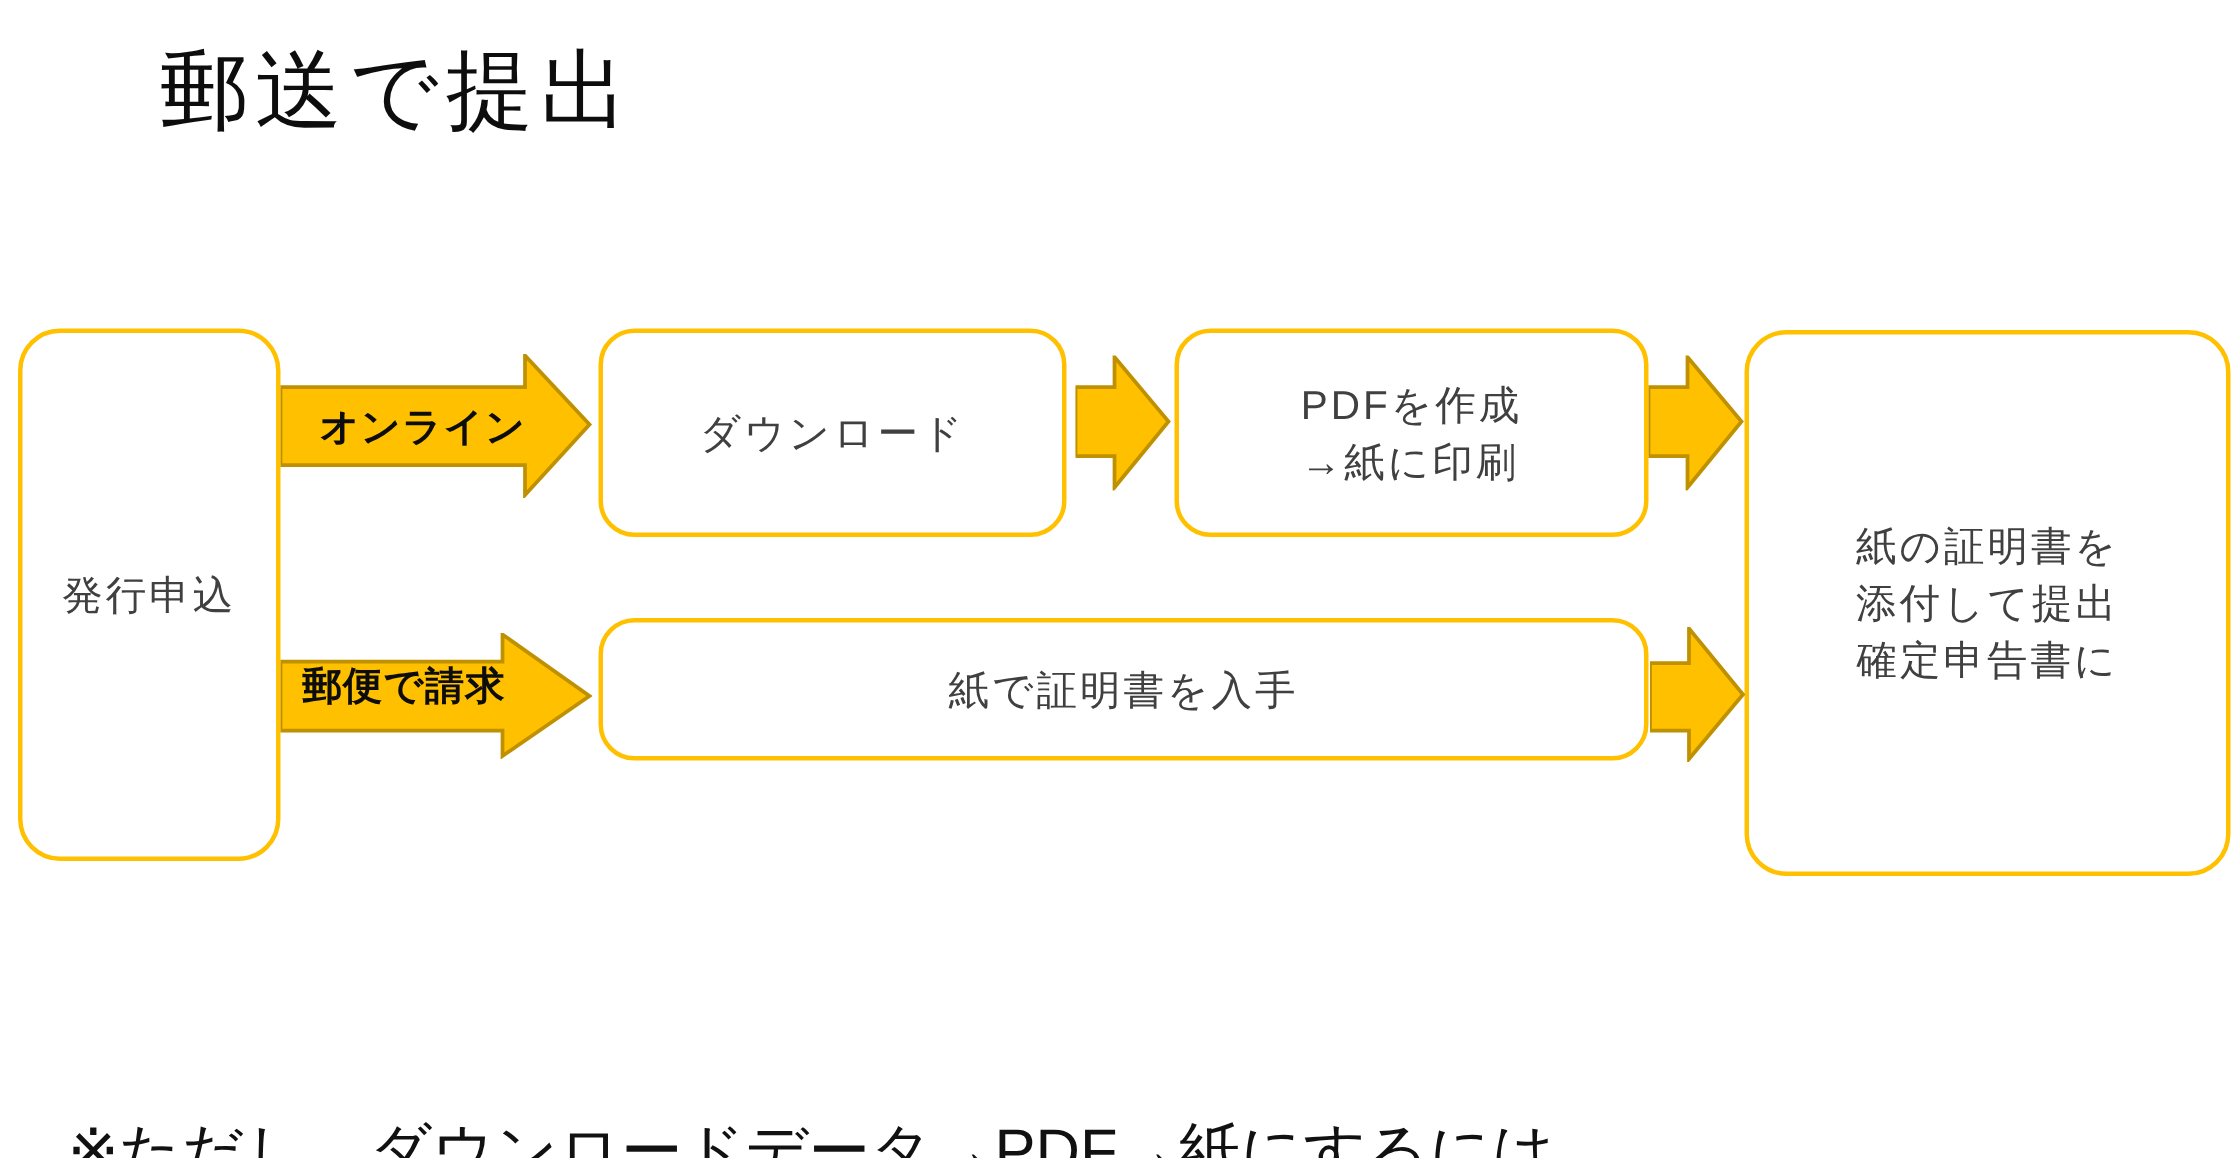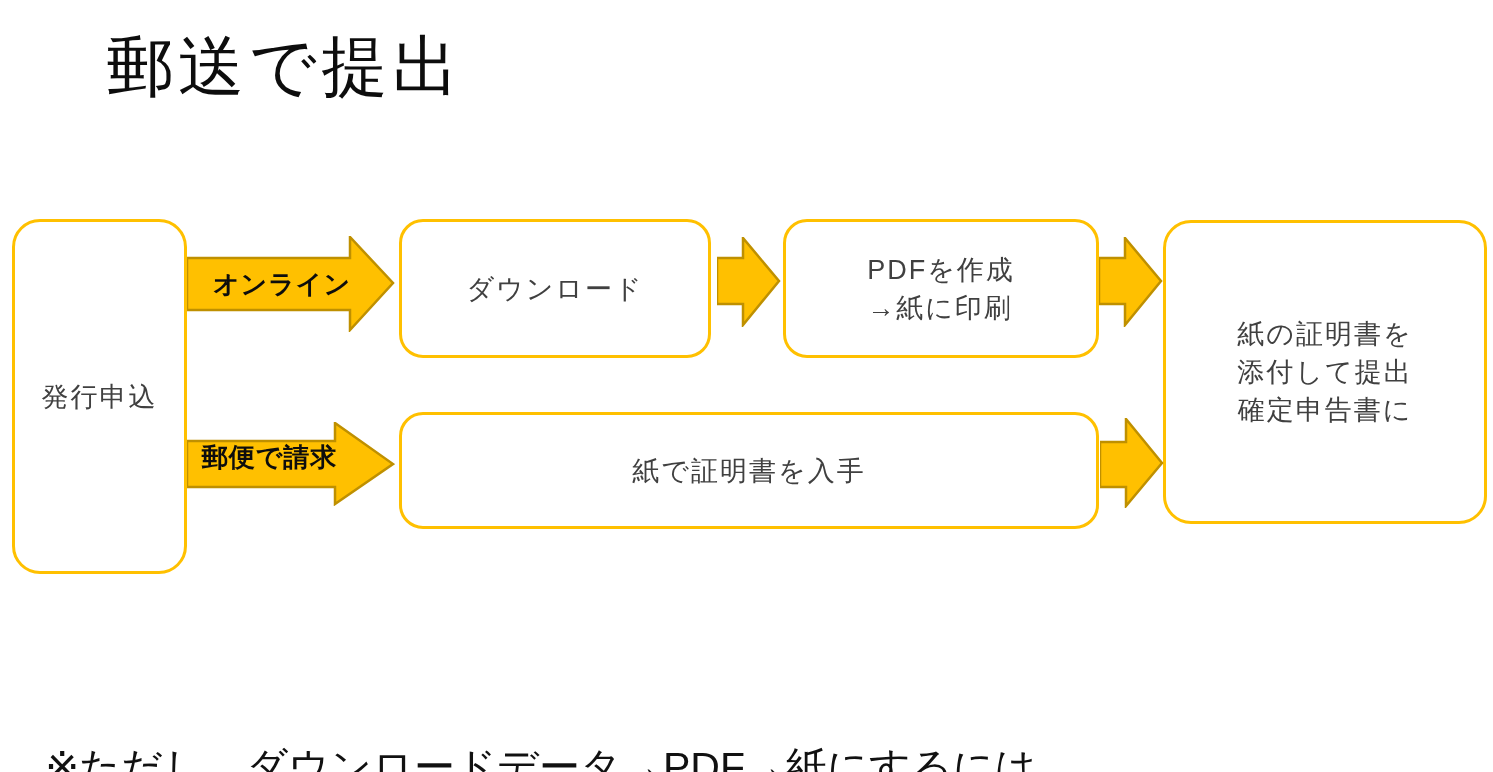--- a/index.html
+++ b/index.html
@@ -12,39 +12,39 @@
     --bg:#ffffff;
   }
   *{margin:0;padding:0;box-sizing:border-box;}
   html,body{width:1493px;height:772px;background:var(--bg);overflow:hidden;}
   body{font-family:"Liberation Sans","DejaVu Sans",sans-serif;position:relative;}
 
   .slide{position:absolute;inset:0;background:var(--bg);}
 
   .slide-title{
     position:absolute;left:107px;top:22px;
-    font-size:66px;font-weight:300;letter-spacing:5px;
+    font-size:58px;font-weight:300;letter-spacing:5px;
     color:var(--label-text);white-space:nowrap;
   }
 
   .fbox{
     position:absolute;background:#fff;
     border:3px solid var(--accent);
     display:flex;align-items:center;justify-content:center;
     color:var(--box-text);font-size:27px;letter-spacing:2px;
     text-align:center;line-height:38px;
   }
   .fbox.r28{border-radius:28px;}
   .fbox.r24{border-radius:24px;}
 
   .box-start   {left:12px;  top:219px; width:175px; height:355px;}
   .box-download{left:399px; top:219px; width:312px; height:139px;}
   .box-pdf     {left:783px; top:219px; width:316px; height:139px;}
-  .box-final   {left:1163px;top:220px; width:324px; height:304px;}
-  .box-paper   {left:399px; top:412px; width:700px; height:117px;}
+  .box-final   {left:1163px;top:220px; width:324px; height:364px;}
+  .box-paper   {left:399px; top:412px; width:700px; height:95px;}
 
   .box-pdf .inner{text-align:left;}
   .box-final .inner{text-align:center;}
 
   .arrow-svg{position:absolute;display:block;}
   .arrow-svg polygon{fill:var(--accent);stroke:var(--arrow-border);stroke-width:2.5;stroke-linejoin:miter;}
 
   .arrow-label{
     position:absolute;display:flex;align-items:center;justify-content:center;
     font-weight:bold;color:var(--label-text);font-size:26px;letter-spacing:1px;

